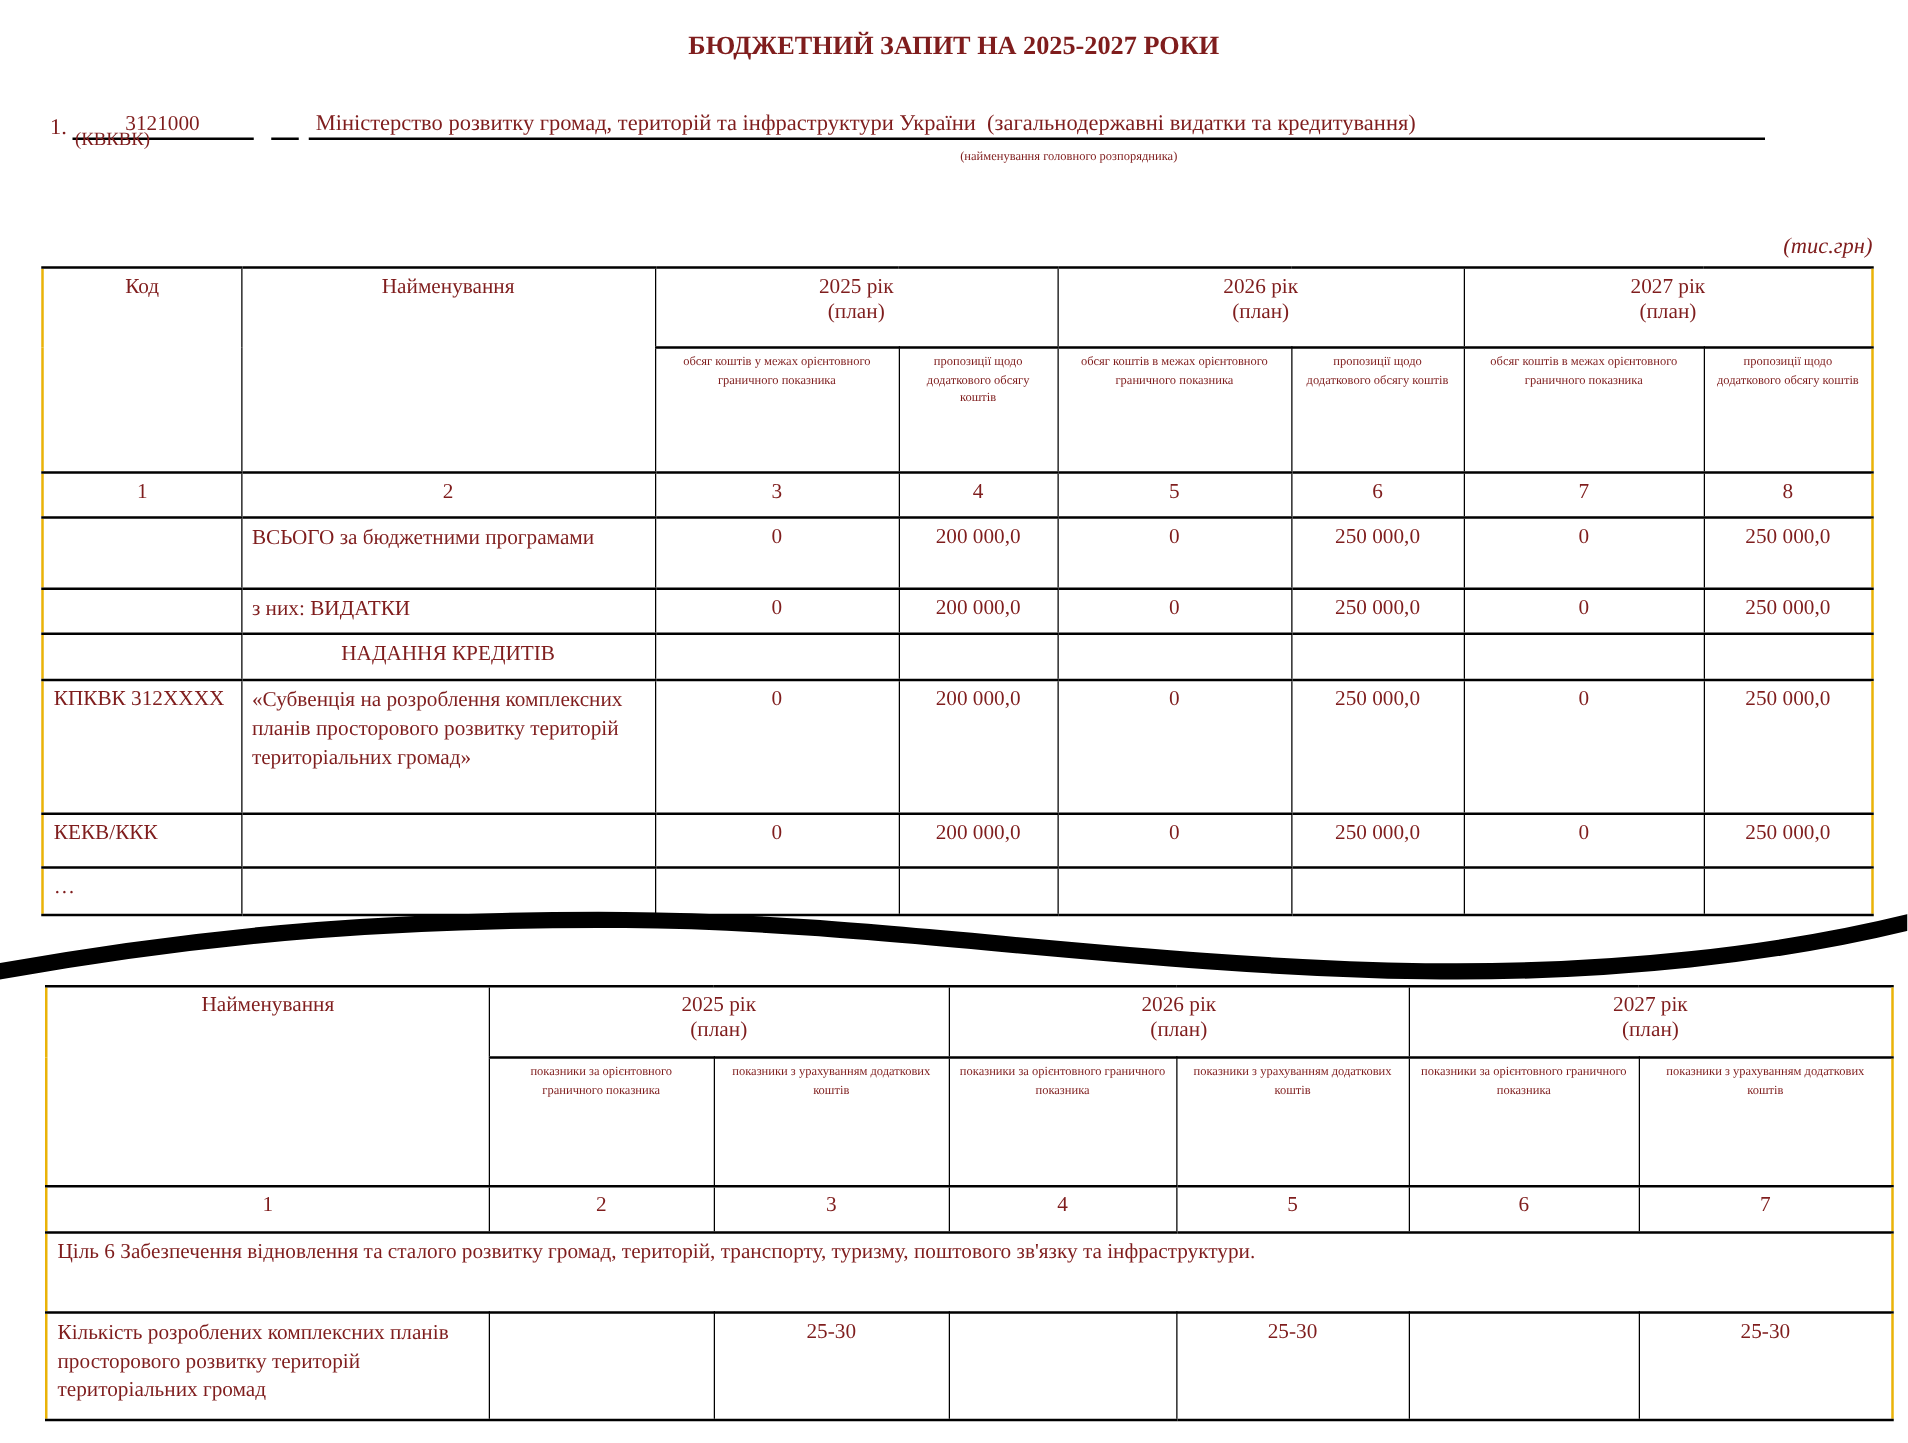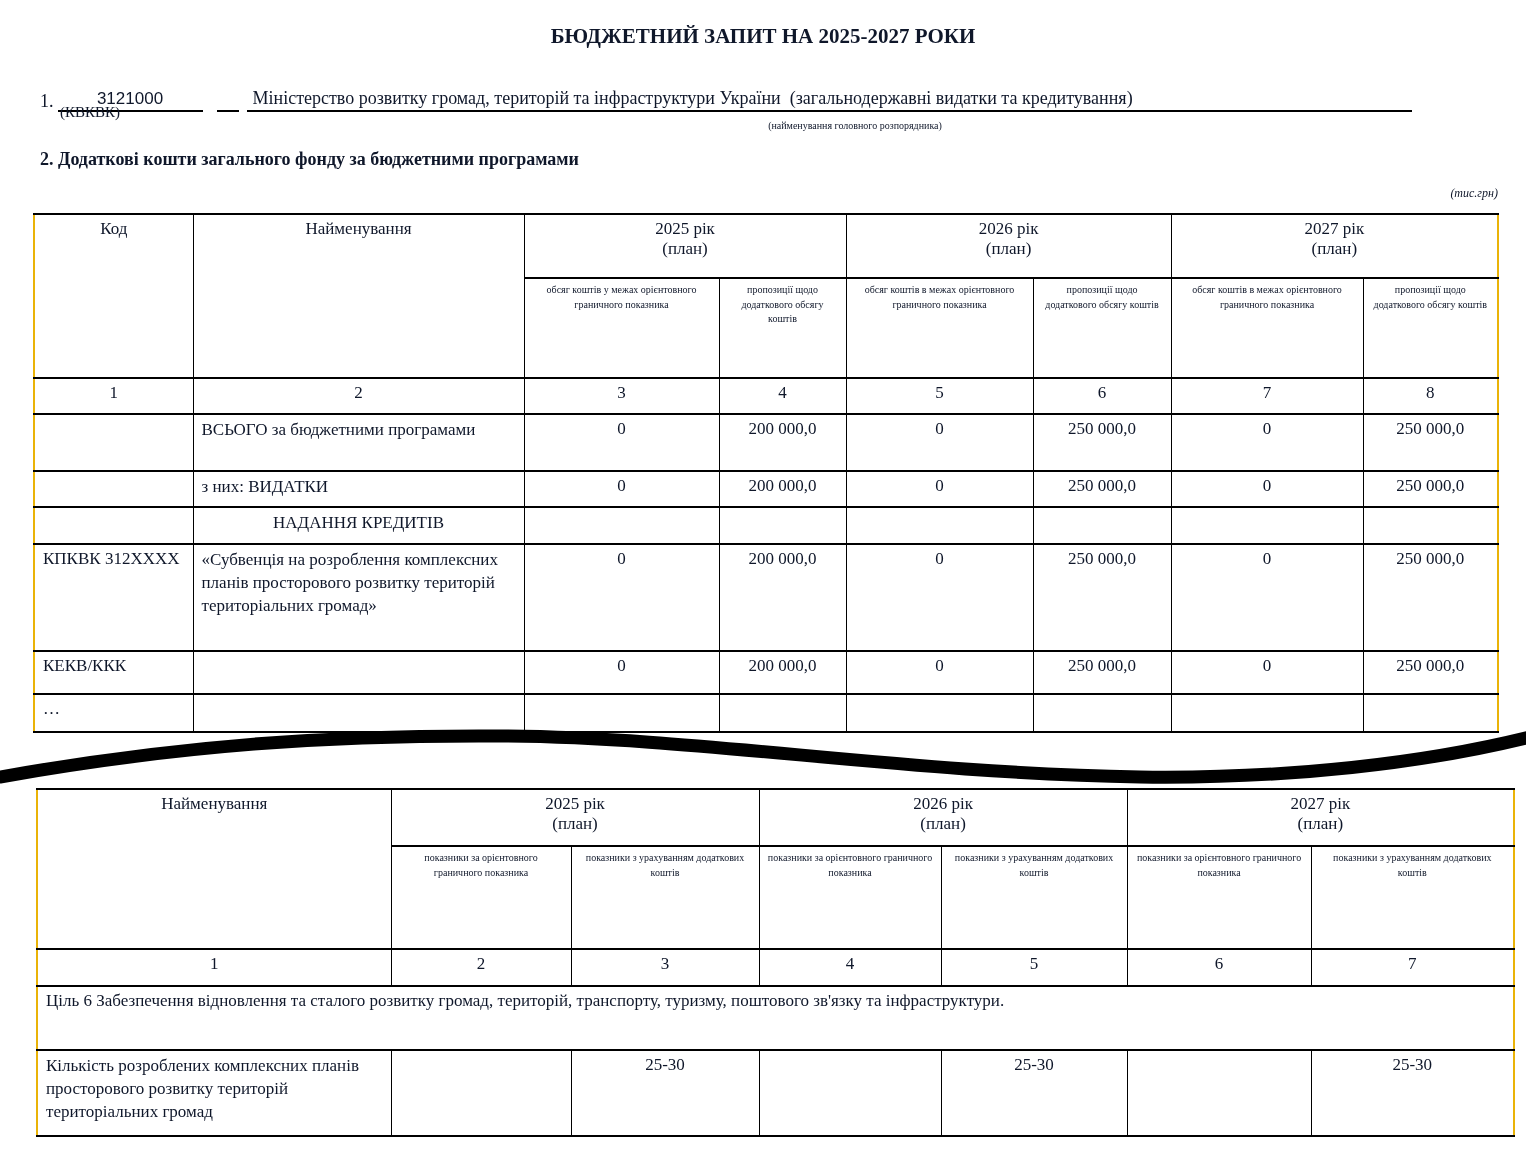--- a/index.html
+++ b/index.html
@@ -3,21 +3,21 @@
 <meta charset="utf-8">
 <style>
   * { margin: 0; padding: 0; box-sizing: border-box; }
   html, body { background: #ffffff; }
   .page {
     position: relative;
     width: 1526px;
     height: 1154px;
     background: #ffffff;
     font-family: "Liberation Serif", serif;
-    color: #0f172a;
+    color: #7f1d1d;
   }
   .doc-title {
     position: absolute;
     top: 24px; left: 0;
     width: 100%;
     text-align: center;
     font-size: 21px;
     font-weight: bold;
   }
   .line1 {
@@ -26,21 +26,21 @@
     width: 1372px;
     display: flex;
     align-items: flex-end;
     font-size: 18px;
   }
   .line1 .num { padding-right: 4px; }
   .seg-code {
     width: 145px;
     text-align: center;
     border-bottom: 2px solid #000;
-    font-family: Liberation Sans, sans-serif;
+    font-family: Liberation Serif, serif;
     font-size: 17px;
     padding-bottom: 1px;
   }
   .seg-gap { width: 14px; }
   .seg-dash {
     width: 22px;
     border-bottom: 2px solid #000;
     margin-right: 8px;
   }
   .seg-name {
@@ -66,21 +66,21 @@
   }
   .section2 {
     position: absolute;
     top: 149px; left: 40px;
     font-size: 18px;
     font-weight: bold;
   }
   .units {
     position: absolute;
     top: 186px; right: 28px;
-    font-size: 12px;
+    font-size: 18px;
     font-style: italic;
   }
   table.t {
     position: absolute;
     border-collapse: collapse;
     table-layout: fixed;
     border: 2px solid #eab308;
     font-size: 17px;
   }
   table.t td, table.t th {
@@ -130,21 +130,20 @@
     <span class="num">1.</span>
     <span class="seg-code">3121000</span>
     <span class="seg-gap"></span>
     <span class="seg-dash"></span>
     <span class="seg-name">Міністерство розвитку громад, територій та інфраструктури України&nbsp; (загальнодержавні видатки та кредитування)</span>
   </div>
 
   <div class="lbl-kvkvk">(КВКВК)</div>
   <div class="lbl-name">(найменування головного розпорядника)</div>
 
-  <div class="section2">2. Додаткові кошти загального фонду за бюджетними програмами</div>
 
   <div class="units">(тис.грн)</div>
 
   <table class="t t1">
     <colgroup>
       <col style="width:159px">
         <col style="width:331px">
       <col style="width:195px">
         <col style="width:127px">
       <col style="width:187px">

